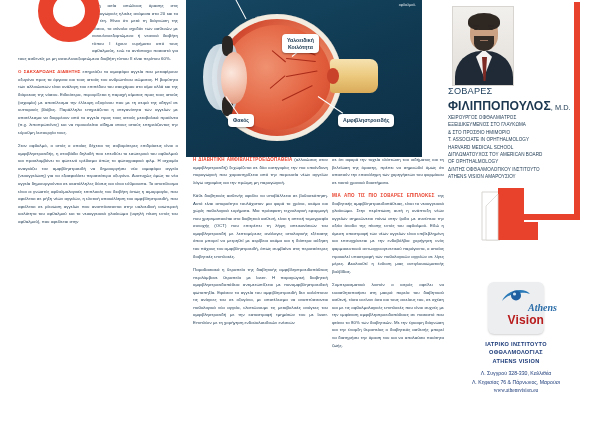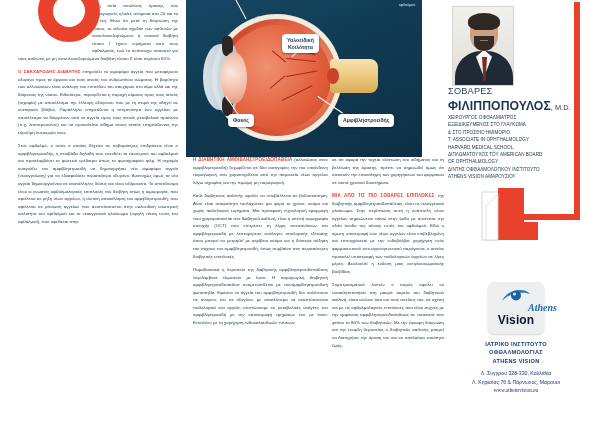--- a/index.html
+++ b/index.html
@@ -211,21 +211,21 @@
     box-shadow:0 1px 2px rgba(0,0,0,.18);
   }
   .logo-eye { position:absolute; left:13px; top:5px; width:30px; height:17px; }
   .logo-athens {
     position:absolute; left:0; right:0; top:20px;
     font-family:"Liberation Serif", serif;
     font-style:italic; font-size:10px; color:#2a6ca8; font-weight:bold;padding-left:40px;
   }
   .logo-vision {
     position:absolute; left:0; right:0; top:31px;
-    font-size:12px; color:#0f172a; font-weight:bold; letter-spacing:.1px;
+    font-size:12px; color:#b91c1c; font-weight:bold; letter-spacing:.1px;text-align:right;
   }
   #logo-title { margin-top:6px; }
   #logo-title div {
     font-size:5.6px; font-weight:bold; color:#1b3a78; line-height:8.4px; letter-spacing:.3px;
   }
   #logo-addr { margin-top:4px; }
   #logo-addr div {
     font-size:5.2px; color:#1b3a78; line-height:8.6px;
   }
   #logo-url { font-family:"Liberation Serif", serif; font-size:6.4px; color:#1b3a78; }

